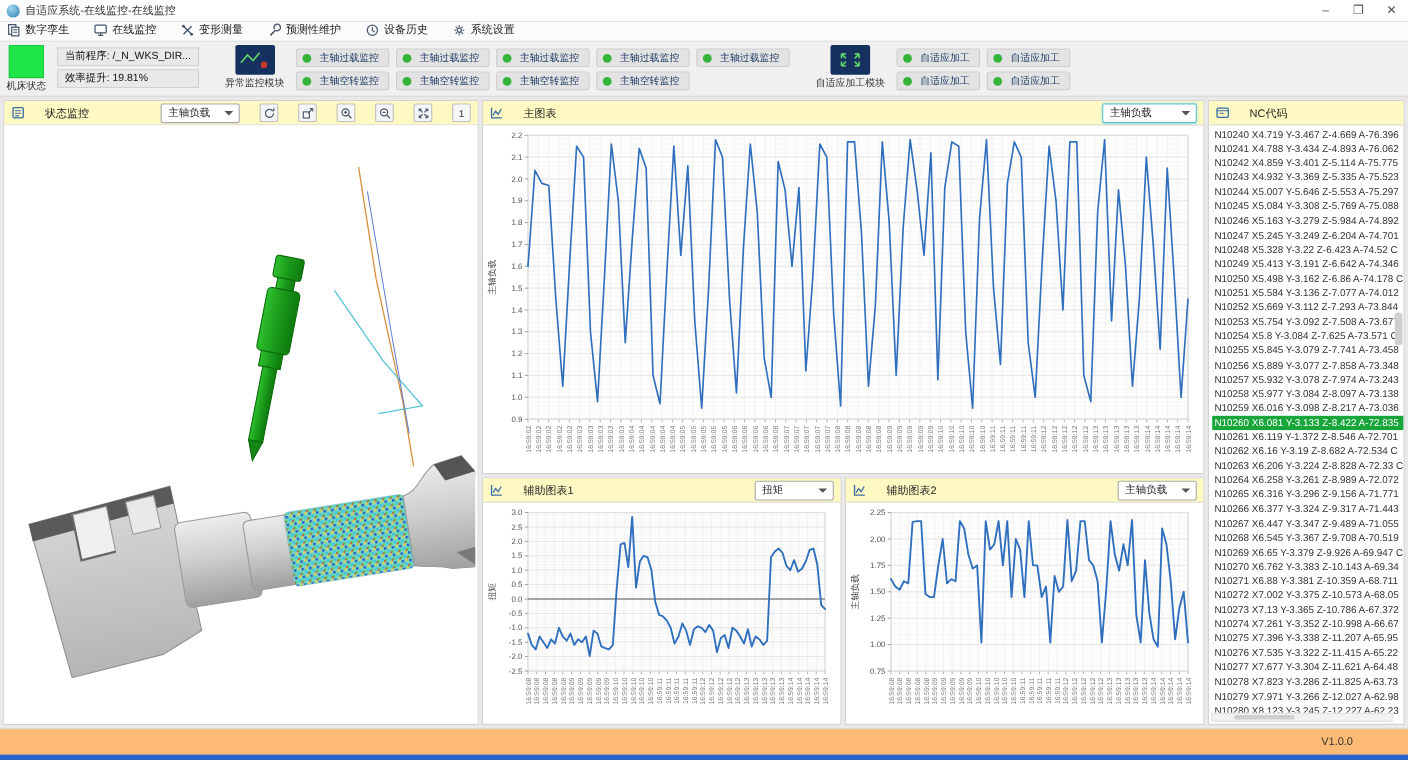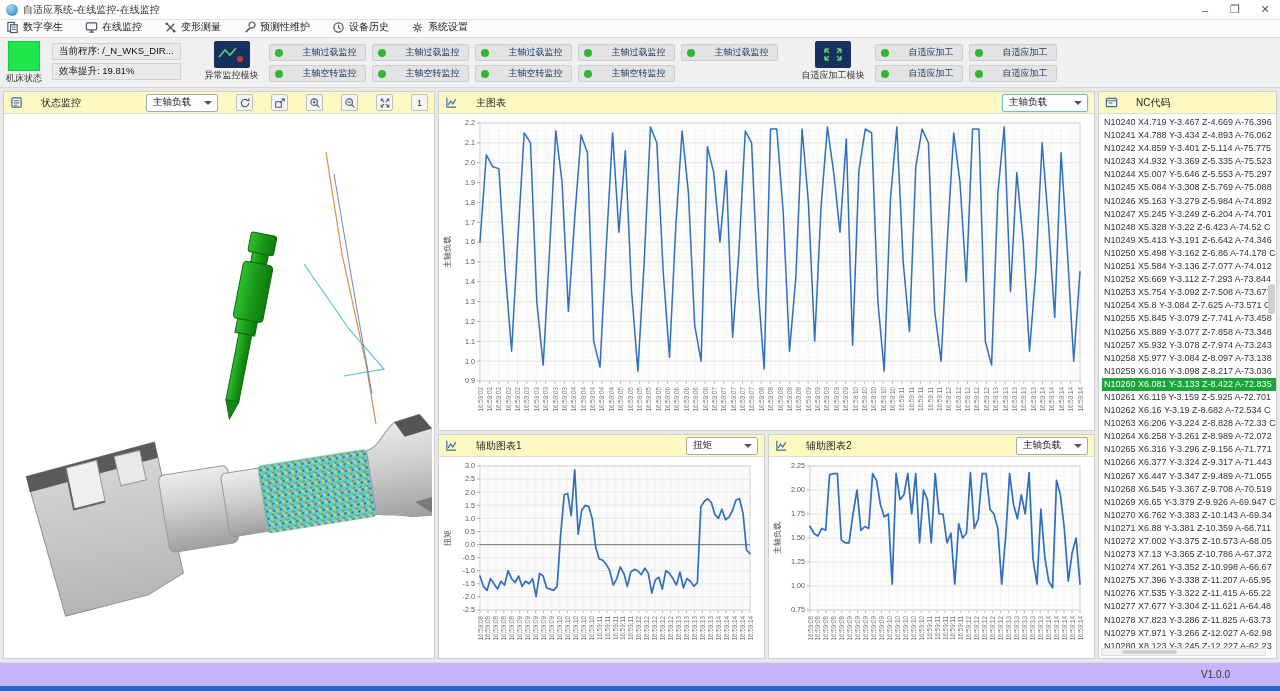--- a/index.html
+++ b/index.html
@@ -22,21 +22,21 @@
   
   .toolbar { height:50px; background:#f0f0f0; border-bottom:1px solid #d8d8d8; display:flex; align-items:flex-start; padding:3px 6px 0 6px; gap:10px; }
   .tb-module { display:flex; flex-direction:column; align-items:center; }
   .status-square { width:32px; height:30px; background:#1de54a; border:1px solid #17c83f; }
   .tb-caption { font-size:9px; color:#333; margin-top:1px; white-space:nowrap; }
   .prog-info { display:flex; flex-direction:column; gap:3px; padding-top:2px; }
   .prog-line { background:#e9e9e9; border:1px solid #d2d2d2; font-size:9.5px; color:#111; padding:1px 6px; white-space:nowrap; }
   .mod-icon { width:36px; height:27px; background:#16315f; border-radius:2px; display:flex; align-items:center; justify-content:center; }
   .btn-grid { display:flex; flex-direction:column; gap:4px; padding-top:3px; }
   .btn-row { display:flex; gap:6px; }
-  .mon-btn { display:inline-flex; align-items:center; gap:20px; background:#e3e3e3; border:1px solid #cfcfcf; border-radius:2px; font-size:9px; color:#1d3b66; padding:1px 8px 1px 5px; white-space:nowrap; cursor:default; }
+  .mon-btn { display:inline-flex; align-items:center; gap:8px; background:#e3e3e3; border:1px solid #cfcfcf; border-radius:2px; font-size:9px; color:#1d3b66; padding:1px 8px 1px 5px; white-space:nowrap; cursor:default; }
   .dot { width:8px; height:8px; border-radius:50%; background:#35b43a; flex:0 0 auto; }
 
   
   .content { flex:1; display:flex; gap:3px; padding:3px; min-height:0; }
   .panel { background:#ffffff; border:1px solid #cfcfcf; display:flex; flex-direction:column; min-height:0; }
   .panel-header { height:22px; background:#fef9c3; border-bottom:1px solid #ddd; display:flex; align-items:center; gap:18px; padding:0 6px; flex:0 0 auto; }
   .panel-title { font-size:10px; color:#222; white-space:nowrap; }
   .panel-header svg.ptitle { width:13px; height:13px; }
   .spacer { flex:1; }
   .dd { position:relative; background:#fff; border:1px solid #a9a9a9; border-radius:2px; font-size:9.5px; color:#222; padding:1px 18px 2px 6px; min-width:72px; white-space:nowrap; cursor:default; }
@@ -57,21 +57,21 @@
   .nc-panel { width:179px; position:relative; }
   .nc-list { flex:1; overflow:hidden; padding:2px 0 10px 3px; }
   .nc-line { font-size:9px; line-height:13.1px; white-space:nowrap; color:#333; padding-left:2px; cursor:default; }
   .nc-line.selected { background:#18a53a; color:#fff; }
   .nc-vscroll { position:absolute; right:1px; top:24px; width:7px; height:300px; }
   .nc-vthumb { position:absolute; top:168px; width:7px; height:30px; background:#cfcfcf; border-radius:3px; }
   .nc-hscroll { position:absolute; left:2px; right:10px; bottom:2px; height:8px; background:#f2f2f2; border:1px solid #e0e0e0; }
   .nc-hthumb { position:absolute; left:12%; width:34%; top:1px; height:4px; background:#cfcfcf; border-radius:2px; }
 
   
-  .statusbar { height:24px; background:#c4b5fd; border-top:1px solid #dadada; display:flex; align-items:center; justify-content:flex-end; padding-right:50px; font-size:10px; color:#333; }
+  .statusbar { height:24px; background:#fdba74; border-top:1px solid #dadada; display:flex; align-items:center; justify-content:flex-end; padding-right:50px; font-size:10px; color:#333; }
   .bottomstrip { height:5px; background:#2a64c8; }
 </style>
 </head>
 <body>
 
 <div class="app">
 
   <div class="titlebar">
     <span class="app-icon"></span>
     <span>自适应系统-在线监控-在线监控</span>
@@ -1067,21 +1067,21 @@
           <div class="nc-line">N10251 X5.584 Y-3.136 Z-7.077 A-74.012</div>
           <div class="nc-line">N10252 X5.669 Y-3.112 Z-7.293 A-73.844</div>
           <div class="nc-line">N10253 X5.754 Y-3.092 Z-7.508 A-73.677</div>
           <div class="nc-line">N10254 X5.8 Y-3.084 Z-7.625 A-73.571 C</div>
           <div class="nc-line">N10255 X5.845 Y-3.079 Z-7.741 A-73.458</div>
           <div class="nc-line">N10256 X5.889 Y-3.077 Z-7.858 A-73.348</div>
           <div class="nc-line">N10257 X5.932 Y-3.078 Z-7.974 A-73.243</div>
           <div class="nc-line">N10258 X5.977 Y-3.084 Z-8.097 A-73.138</div>
           <div class="nc-line">N10259 X6.016 Y-3.098 Z-8.217 A-73.036</div>
           <div class="nc-line selected">N10260 X6.081 Y-3.133 Z-8.422 A-72.835</div>
-          <div class="nc-line">N10261 X6.119 Y-3.159 Z-5.925 A-72.701</div>
+          <div class="nc-line">N10261 X6.119 Y-1.372 Z-8.546 A-72.701</div>
           <div class="nc-line">N10262 X6.16 Y-3.19 Z-8.682 A-72.534 C</div>
           <div class="nc-line">N10263 X6.206 Y-3.224 Z-8.828 A-72.33 C</div>
           <div class="nc-line">N10264 X6.258 Y-3.261 Z-8.989 A-72.072</div>
           <div class="nc-line">N10265 X6.316 Y-3.296 Z-9.156 A-71.771</div>
           <div class="nc-line">N10266 X6.377 Y-3.324 Z-9.317 A-71.443</div>
           <div class="nc-line">N10267 X6.447 Y-3.347 Z-9.489 A-71.055</div>
           <div class="nc-line">N10268 X6.545 Y-3.367 Z-9.708 A-70.519</div>
           <div class="nc-line">N10269 X6.65 Y-3.379 Z-9.926 A-69.947 C</div>
           <div class="nc-line">N10270 X6.762 Y-3.383 Z-10.143 A-69.34</div>
           <div class="nc-line">N10271 X6.88 Y-3.381 Z-10.359 A-68.711</div>

